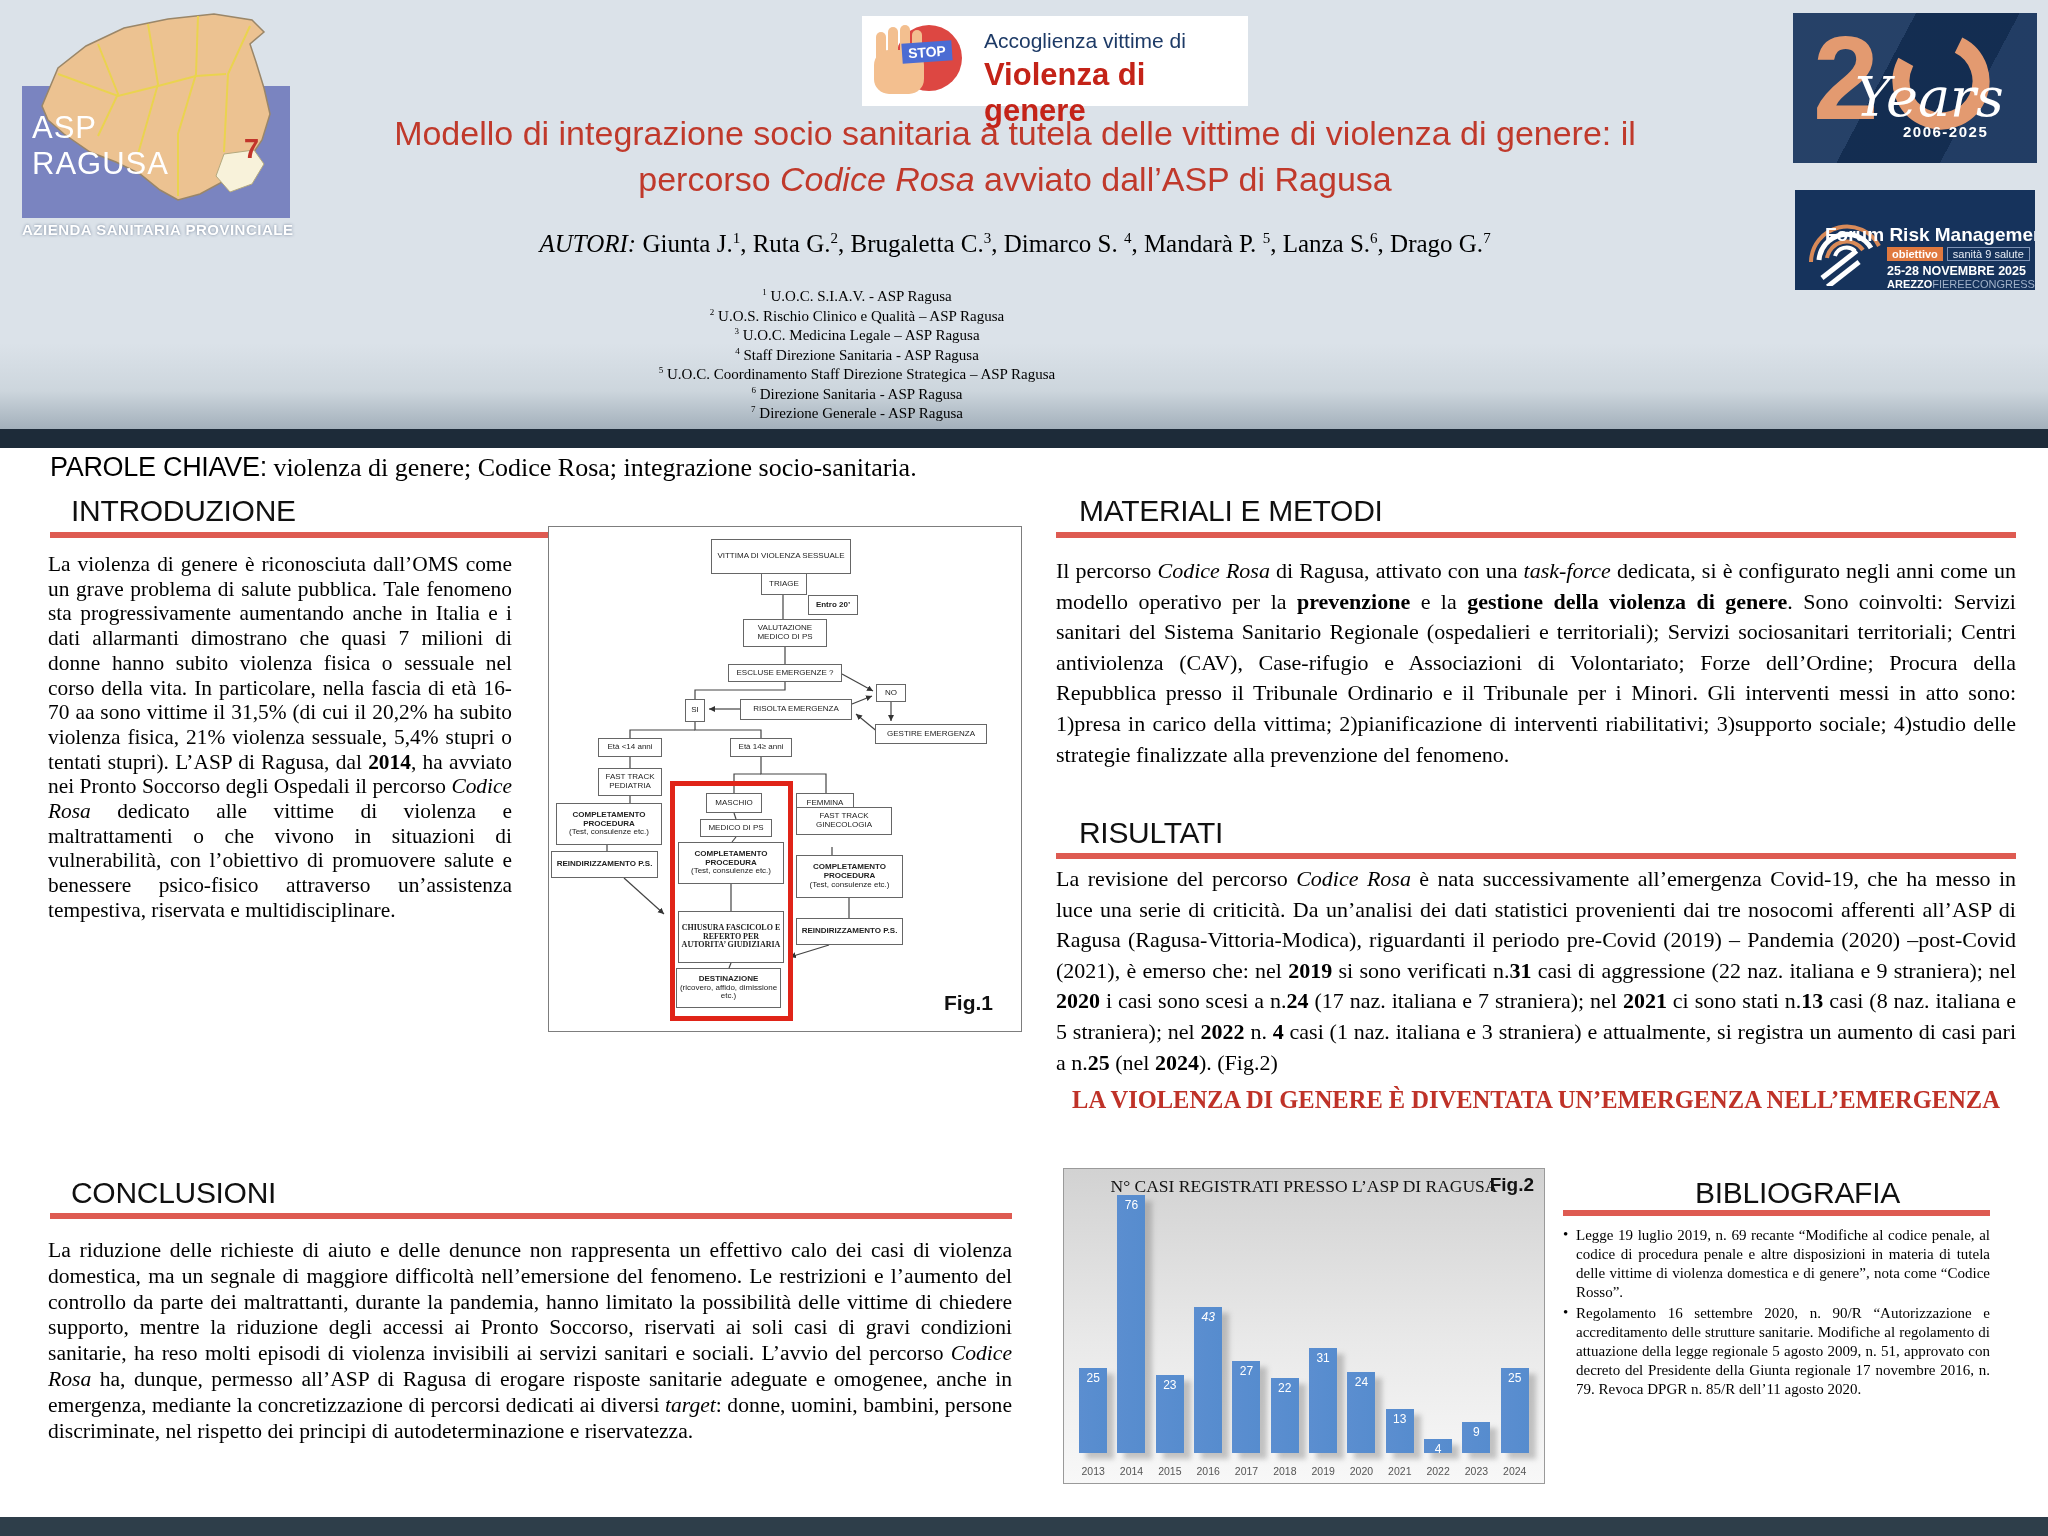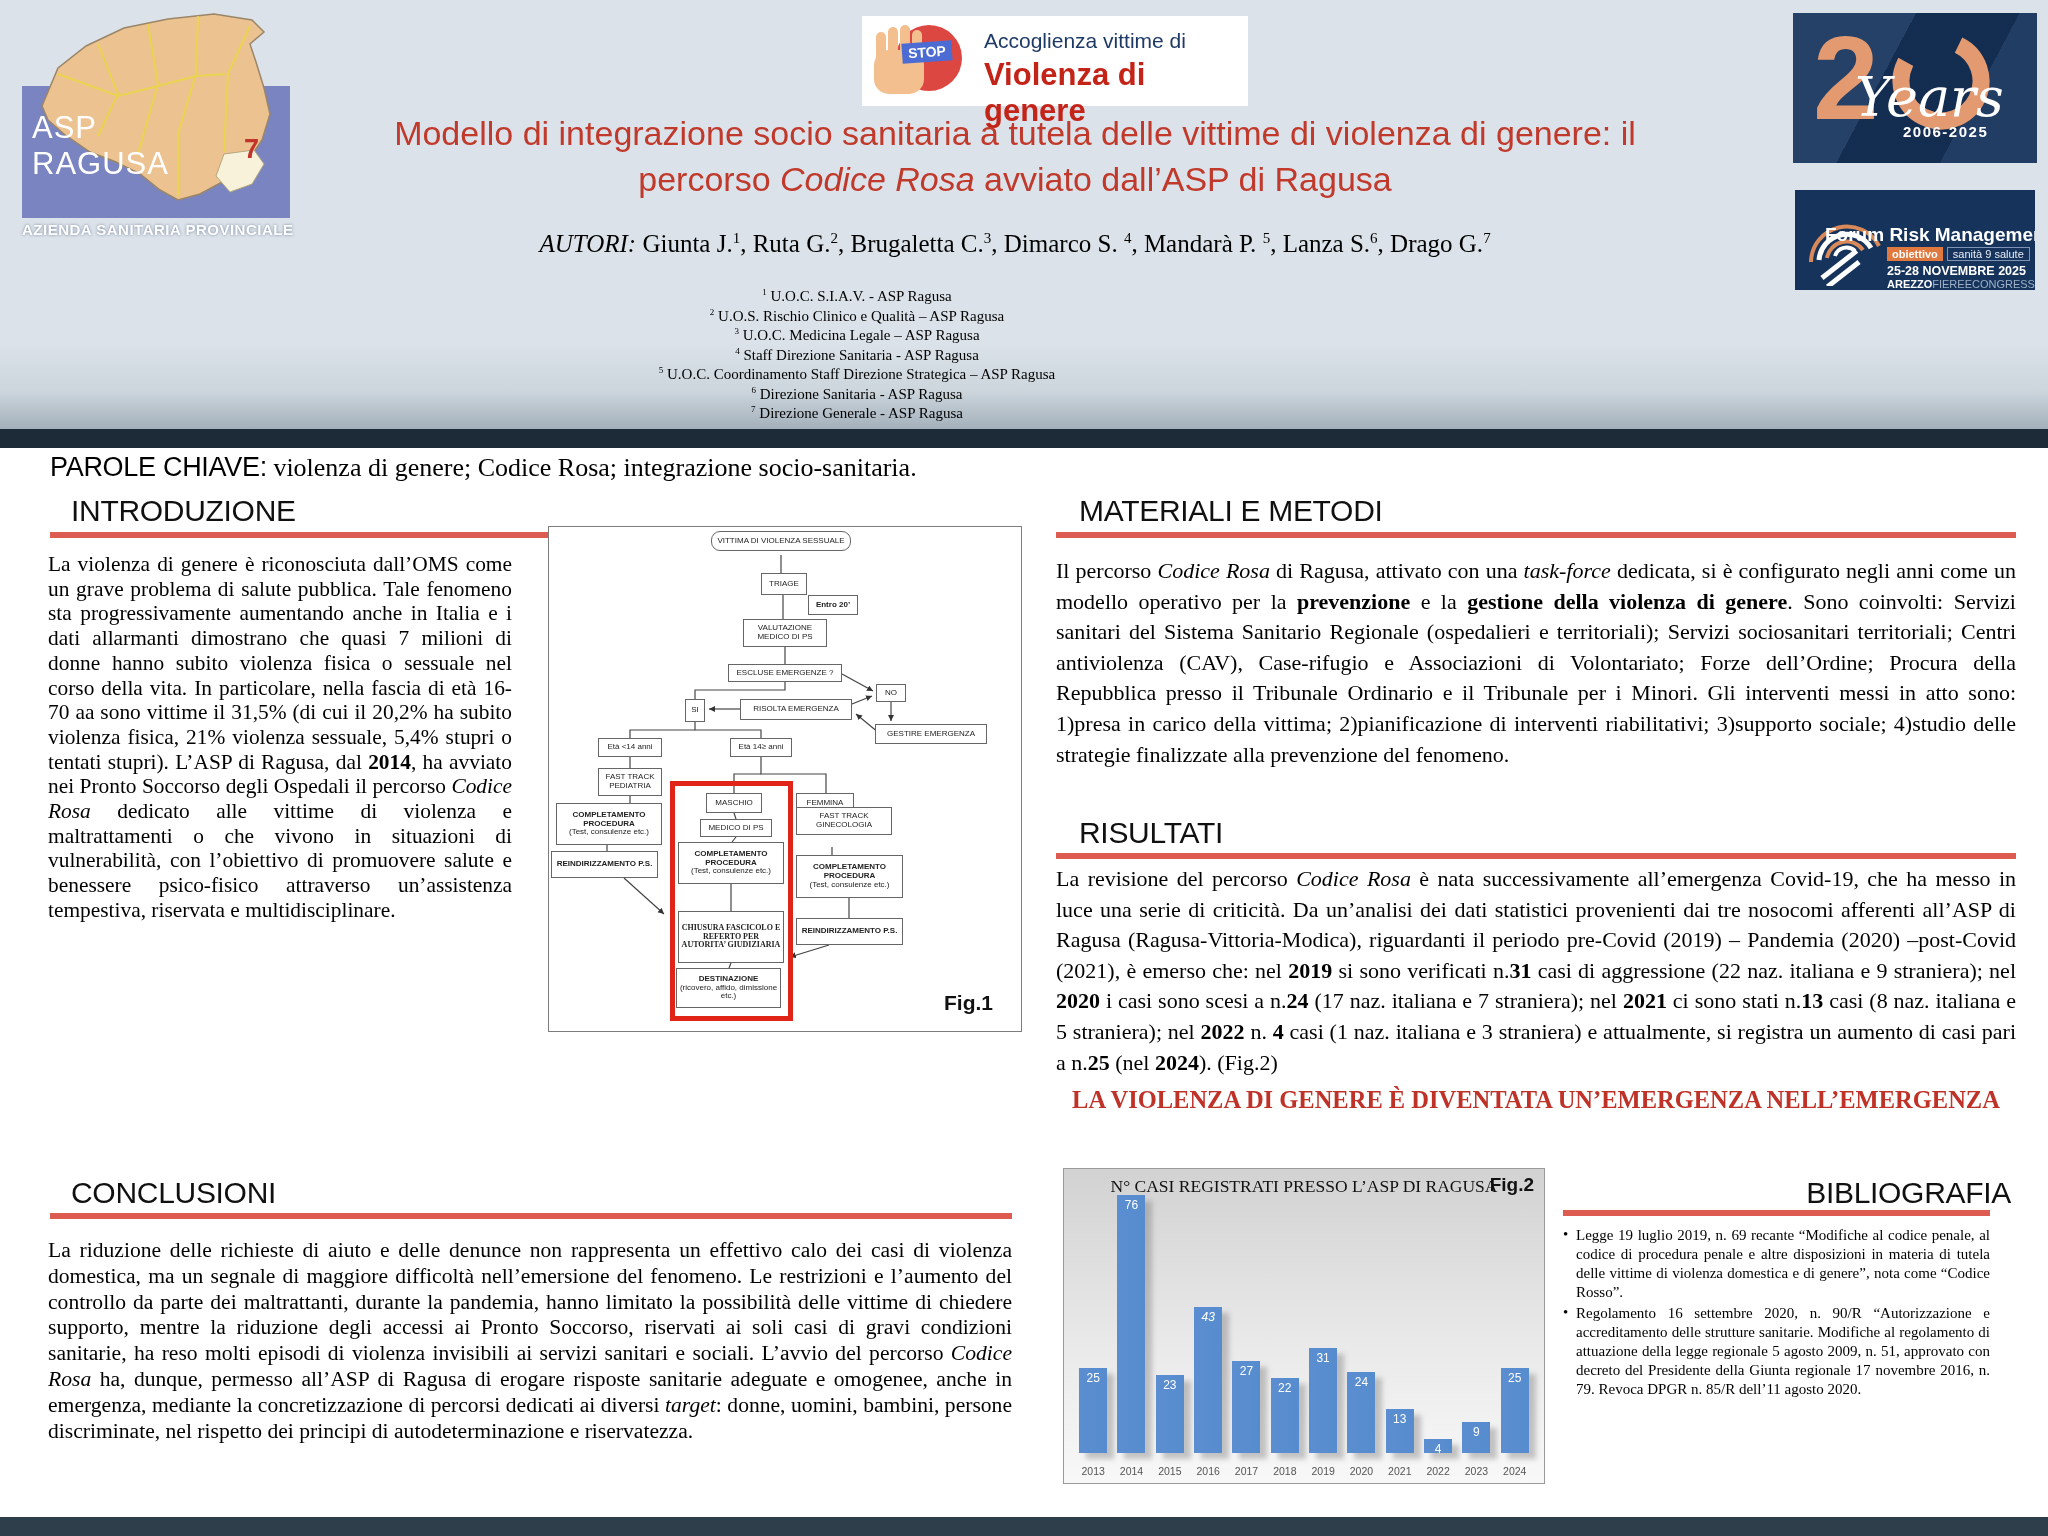--- a/index.html
+++ b/index.html
@@ -104,21 +104,21 @@
               display:flex;align-items:flex-end;}
   .bar-col{flex:1;display:flex;justify-content:center;}
   .bar{position:relative;width:28px;background:linear-gradient(90deg,#6c9bd9 0%,#568cce 100%);
        box-shadow:7px 6px 5px rgba(100,100,100,.35);}
   .bar-val{position:absolute;top:3px;left:0;width:100%;text-align:center;
            font:400 12px "Liberation Sans",sans-serif;color:#fff;}
   .chart-xlabels{position:absolute;left:10px;right:10px;bottom:6px;display:flex;}
   .xlab{flex:1;text-align:center;font:400 10.5px "Liberation Sans",sans-serif;color:#555;}
 
   
-  .biblio-h{left:1563px;top:1176px;width:427px;text-align:right;}
+  .biblio-h{left:1563px;top:1176px;width:427px;text-align:center;}
   .biblio-rule{left:1563px;top:1210px;width:427px;}
   .biblio-list{position:absolute;left:1563px;top:1226px;width:427px;margin:0;padding:0;list-style:none;
                font-size:15px;line-height:19px;text-align:justify;}
   .biblio-list li{position:relative;padding-left:13px;margin-bottom:2px;}
   .biblio-list li::before{content:"\2022";position:absolute;left:0;top:-1px;}
 </style>
 </head>
 <body>
 
 <div id="poster">
@@ -243,21 +243,21 @@
         <polyline points="187,310 183,315" fill="none" stroke="#444" stroke-width="1.2"></polyline>
         <polyline points="182,357 182,384" fill="none" stroke="#444" stroke-width="1.2"></polyline>
         <polyline points="182,436 180,441" fill="none" stroke="#444" stroke-width="1.2"></polyline>
         <polyline points="277,286 283,292" fill="none" stroke="#444" stroke-width="1.2"></polyline>
         <polyline points="283,320 283,328" fill="none" stroke="#444" stroke-width="1.2"></polyline>
         <polyline points="300,371 300,391" fill="none" stroke="#444" stroke-width="1.2"></polyline>
         <polyline points="280,418 241,430" fill="none" stroke="#444" stroke-width="1.2" marker-end="url(#arr)"></polyline>
       </svg>
     <div class="fc-redbox"></div>
     <div class="fc-nodes">
-        <div class="fc-node" style="left: 162px; top: 4px; width: 140px; height: 20px; border-radius: 9px;">
+        <div class="fc-node" style="left: 162px; top: 12px; width: 140px; height: 35px;">
           <span>VITTIMA DI VIOLENZA SESSUALE</span>
         </div>
         <div class="fc-node" style="left: 212px; top: 46px; width: 46px; height: 22px;">
           <span>TRIAGE</span>
         </div>
         <div class="fc-node" style="left: 259px; top: 68px; width: 50px; height: 20px;">
           <span style="font-weight: 700;">Entro 20’</span>
         </div>
         <div class="fc-node" style="left: 194px; top: 92px; width: 84px; height: 28px;">
           <span>VALUTAZIONE MEDICO DI PS</span>

